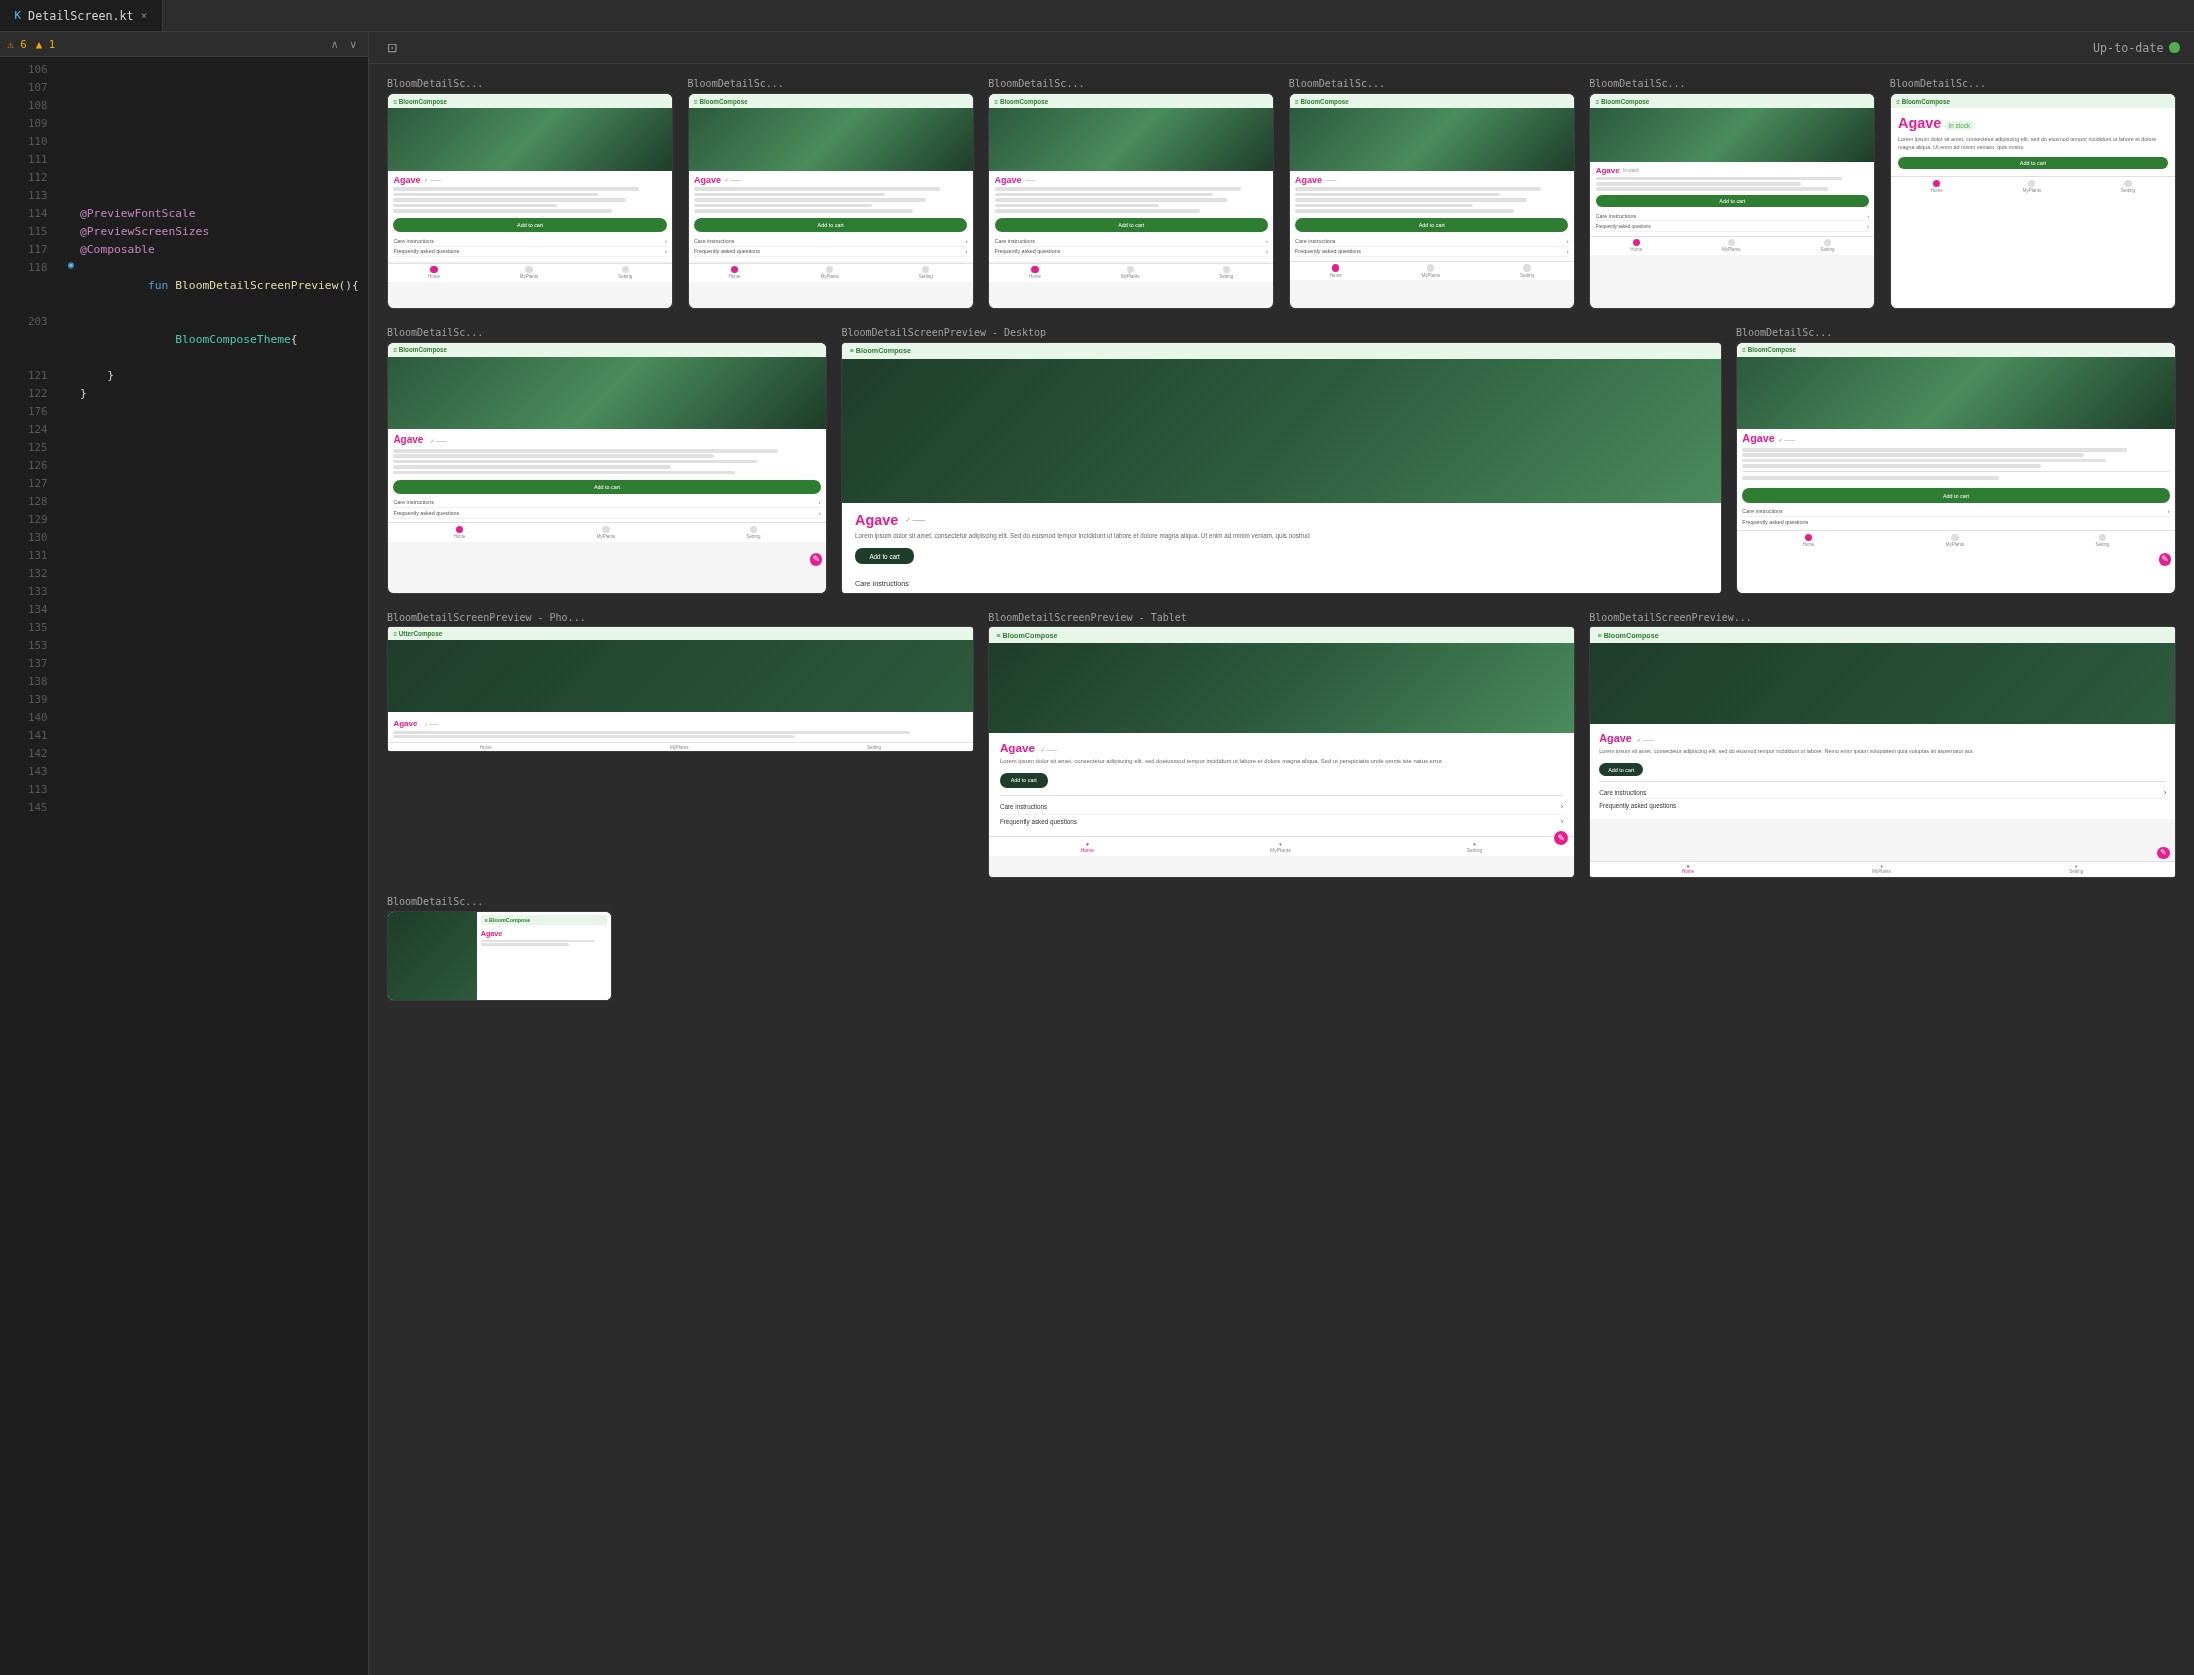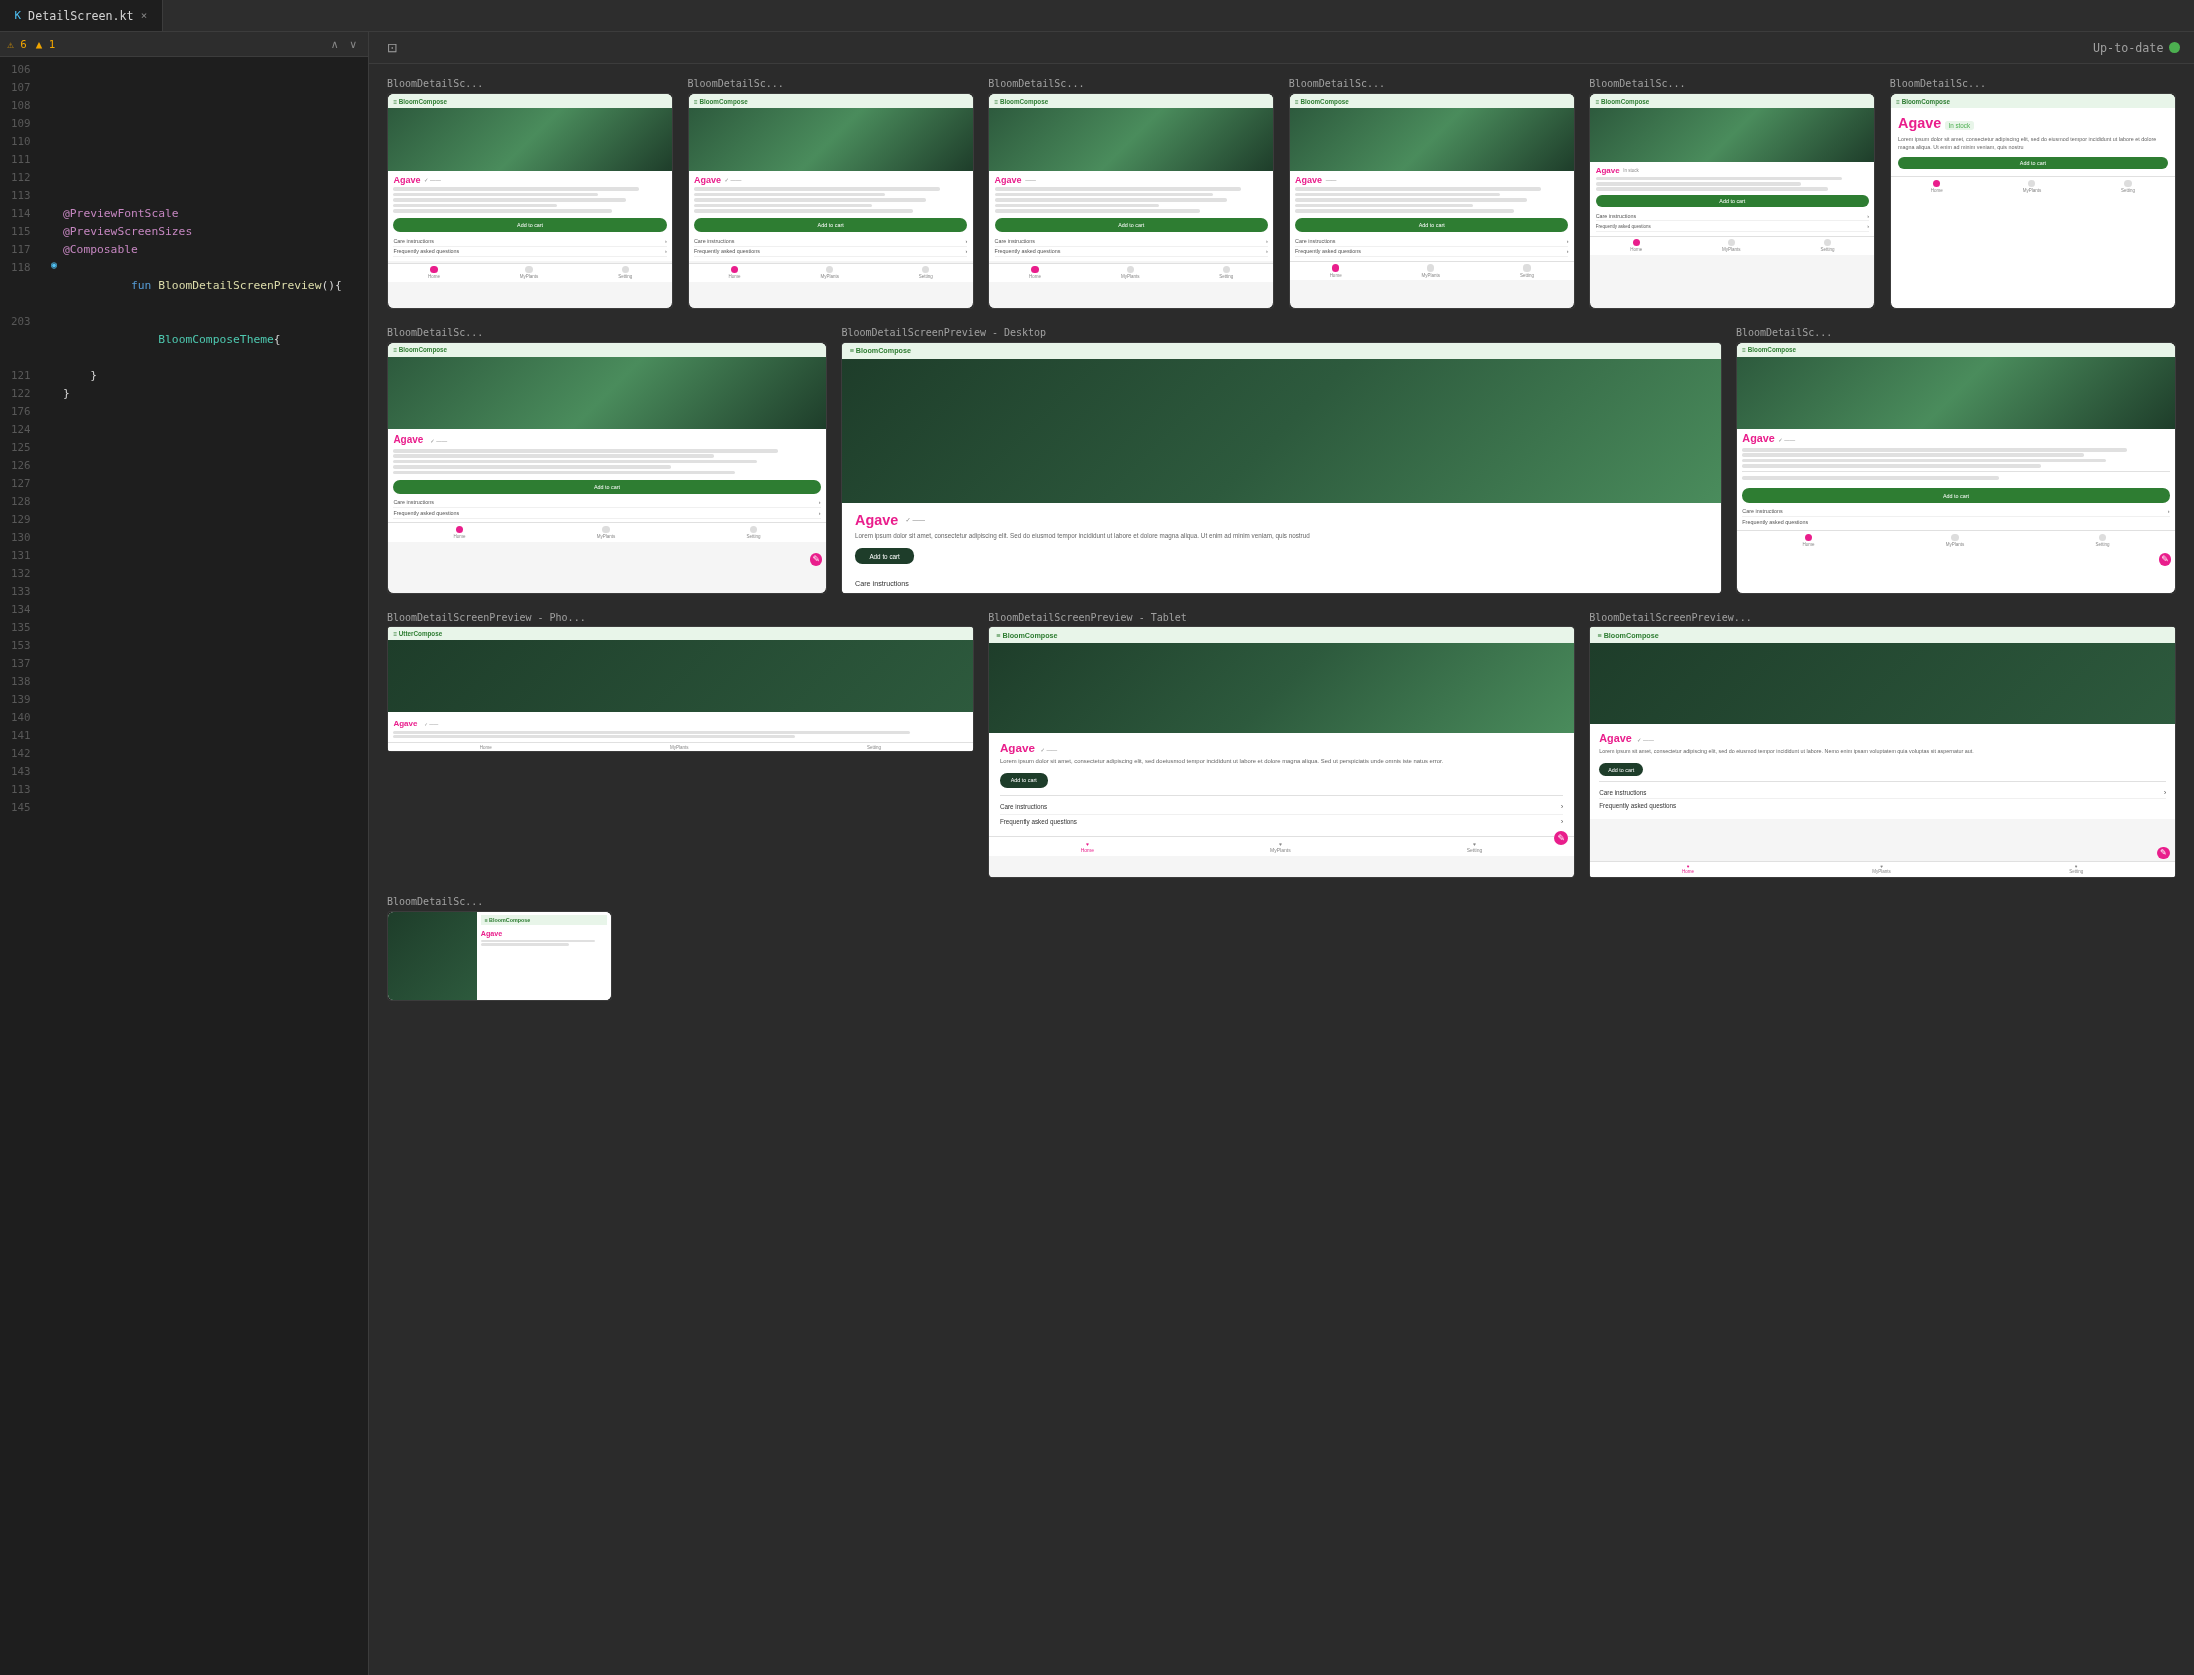--- a/index.html
+++ b/index.html
@@ -107,20 +107,21 @@
     }
     .line-num {
       width: 45px;
       text-align: right;
       padding-right: 14.4px;
       color: #585858;
       user-select: none;
       flex-shrink: 0;
       font-size: 10.8px;
       line-height: 18px;
+      margin-left: 17px;
     }
     .line-gutter {
       width: 18px;
       flex-shrink: 0;
       display: flex;
       align-items: center;
       justify-content: center;
     }
     .line-gutter .gear-icon {
       color: #888;

